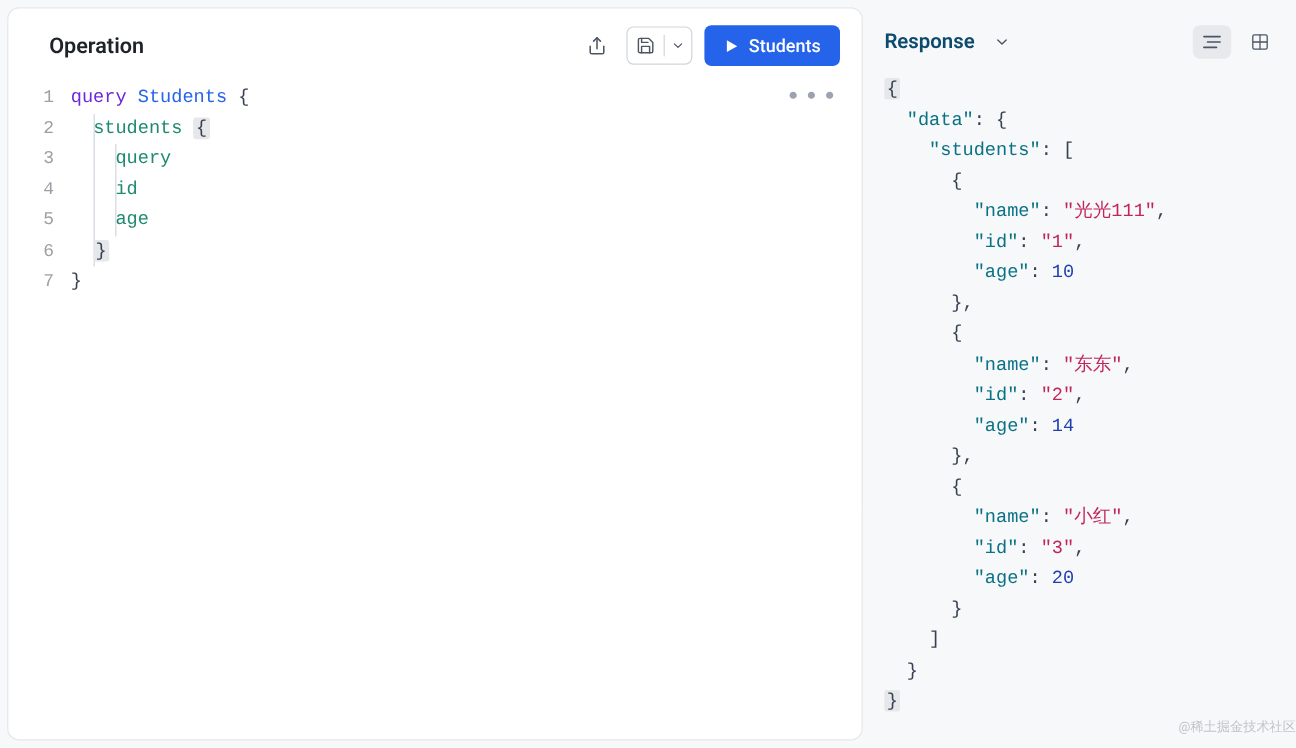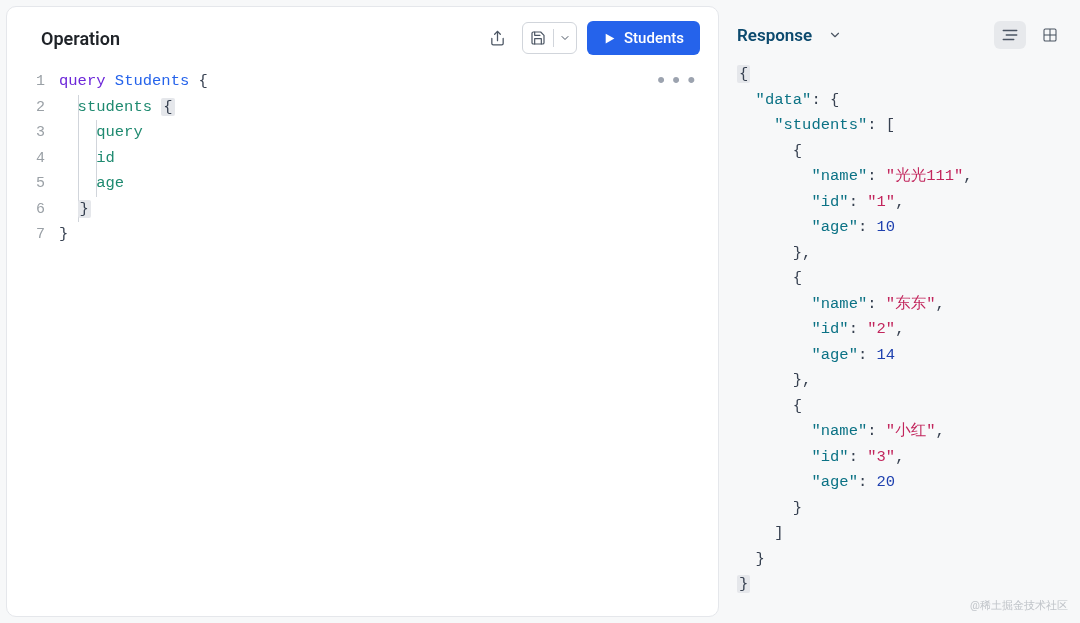--- a/index.html
+++ b/index.html
@@ -171,21 +171,21 @@
   .j-str { color: #c2255c; }
   .j-num { color: #1e40af; }
   .j-brace-hl {
     background: #e5e7eb;
     padding: 0 2px;
     border-radius: 2px;
   }
   .watermark {
     position: absolute;
     bottom: 10px;
-    right: 12px;
+    right: 0;
     font-size: 11px;
     color: #c0c4c9;
   }
 </style>
 </head>
 <body>
 
 <div class="app">
 
   <div class="panel-left">

